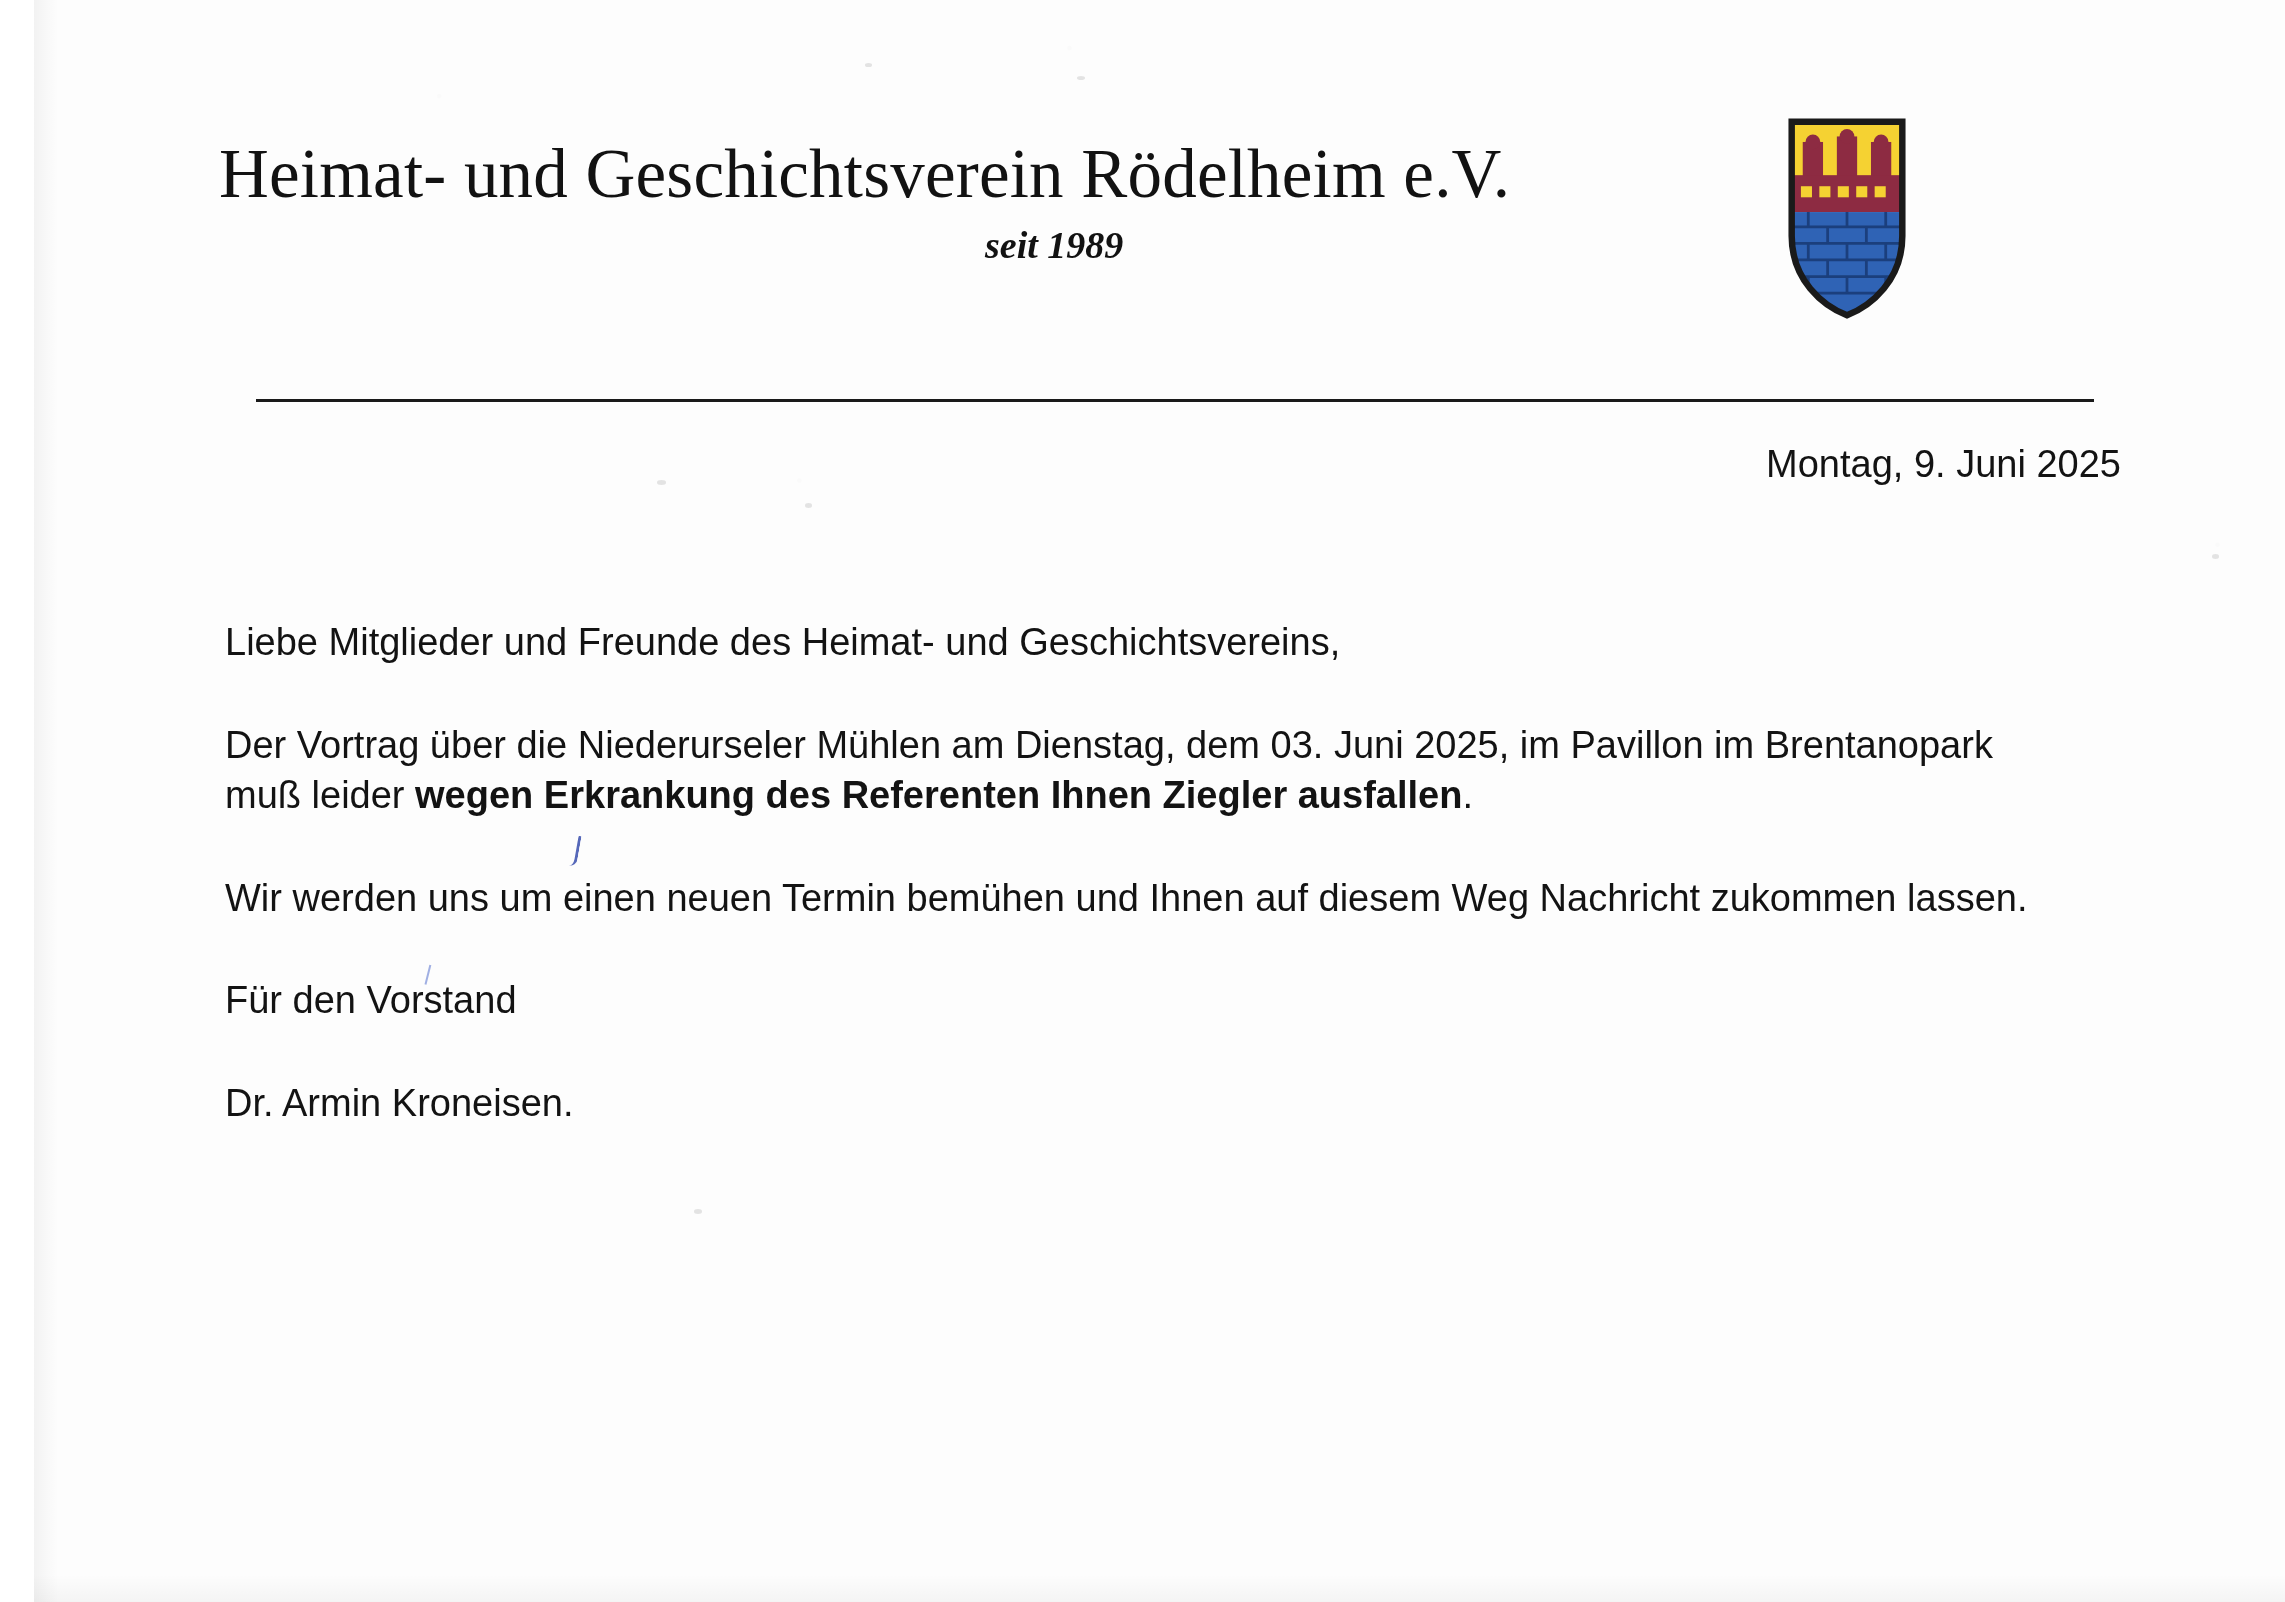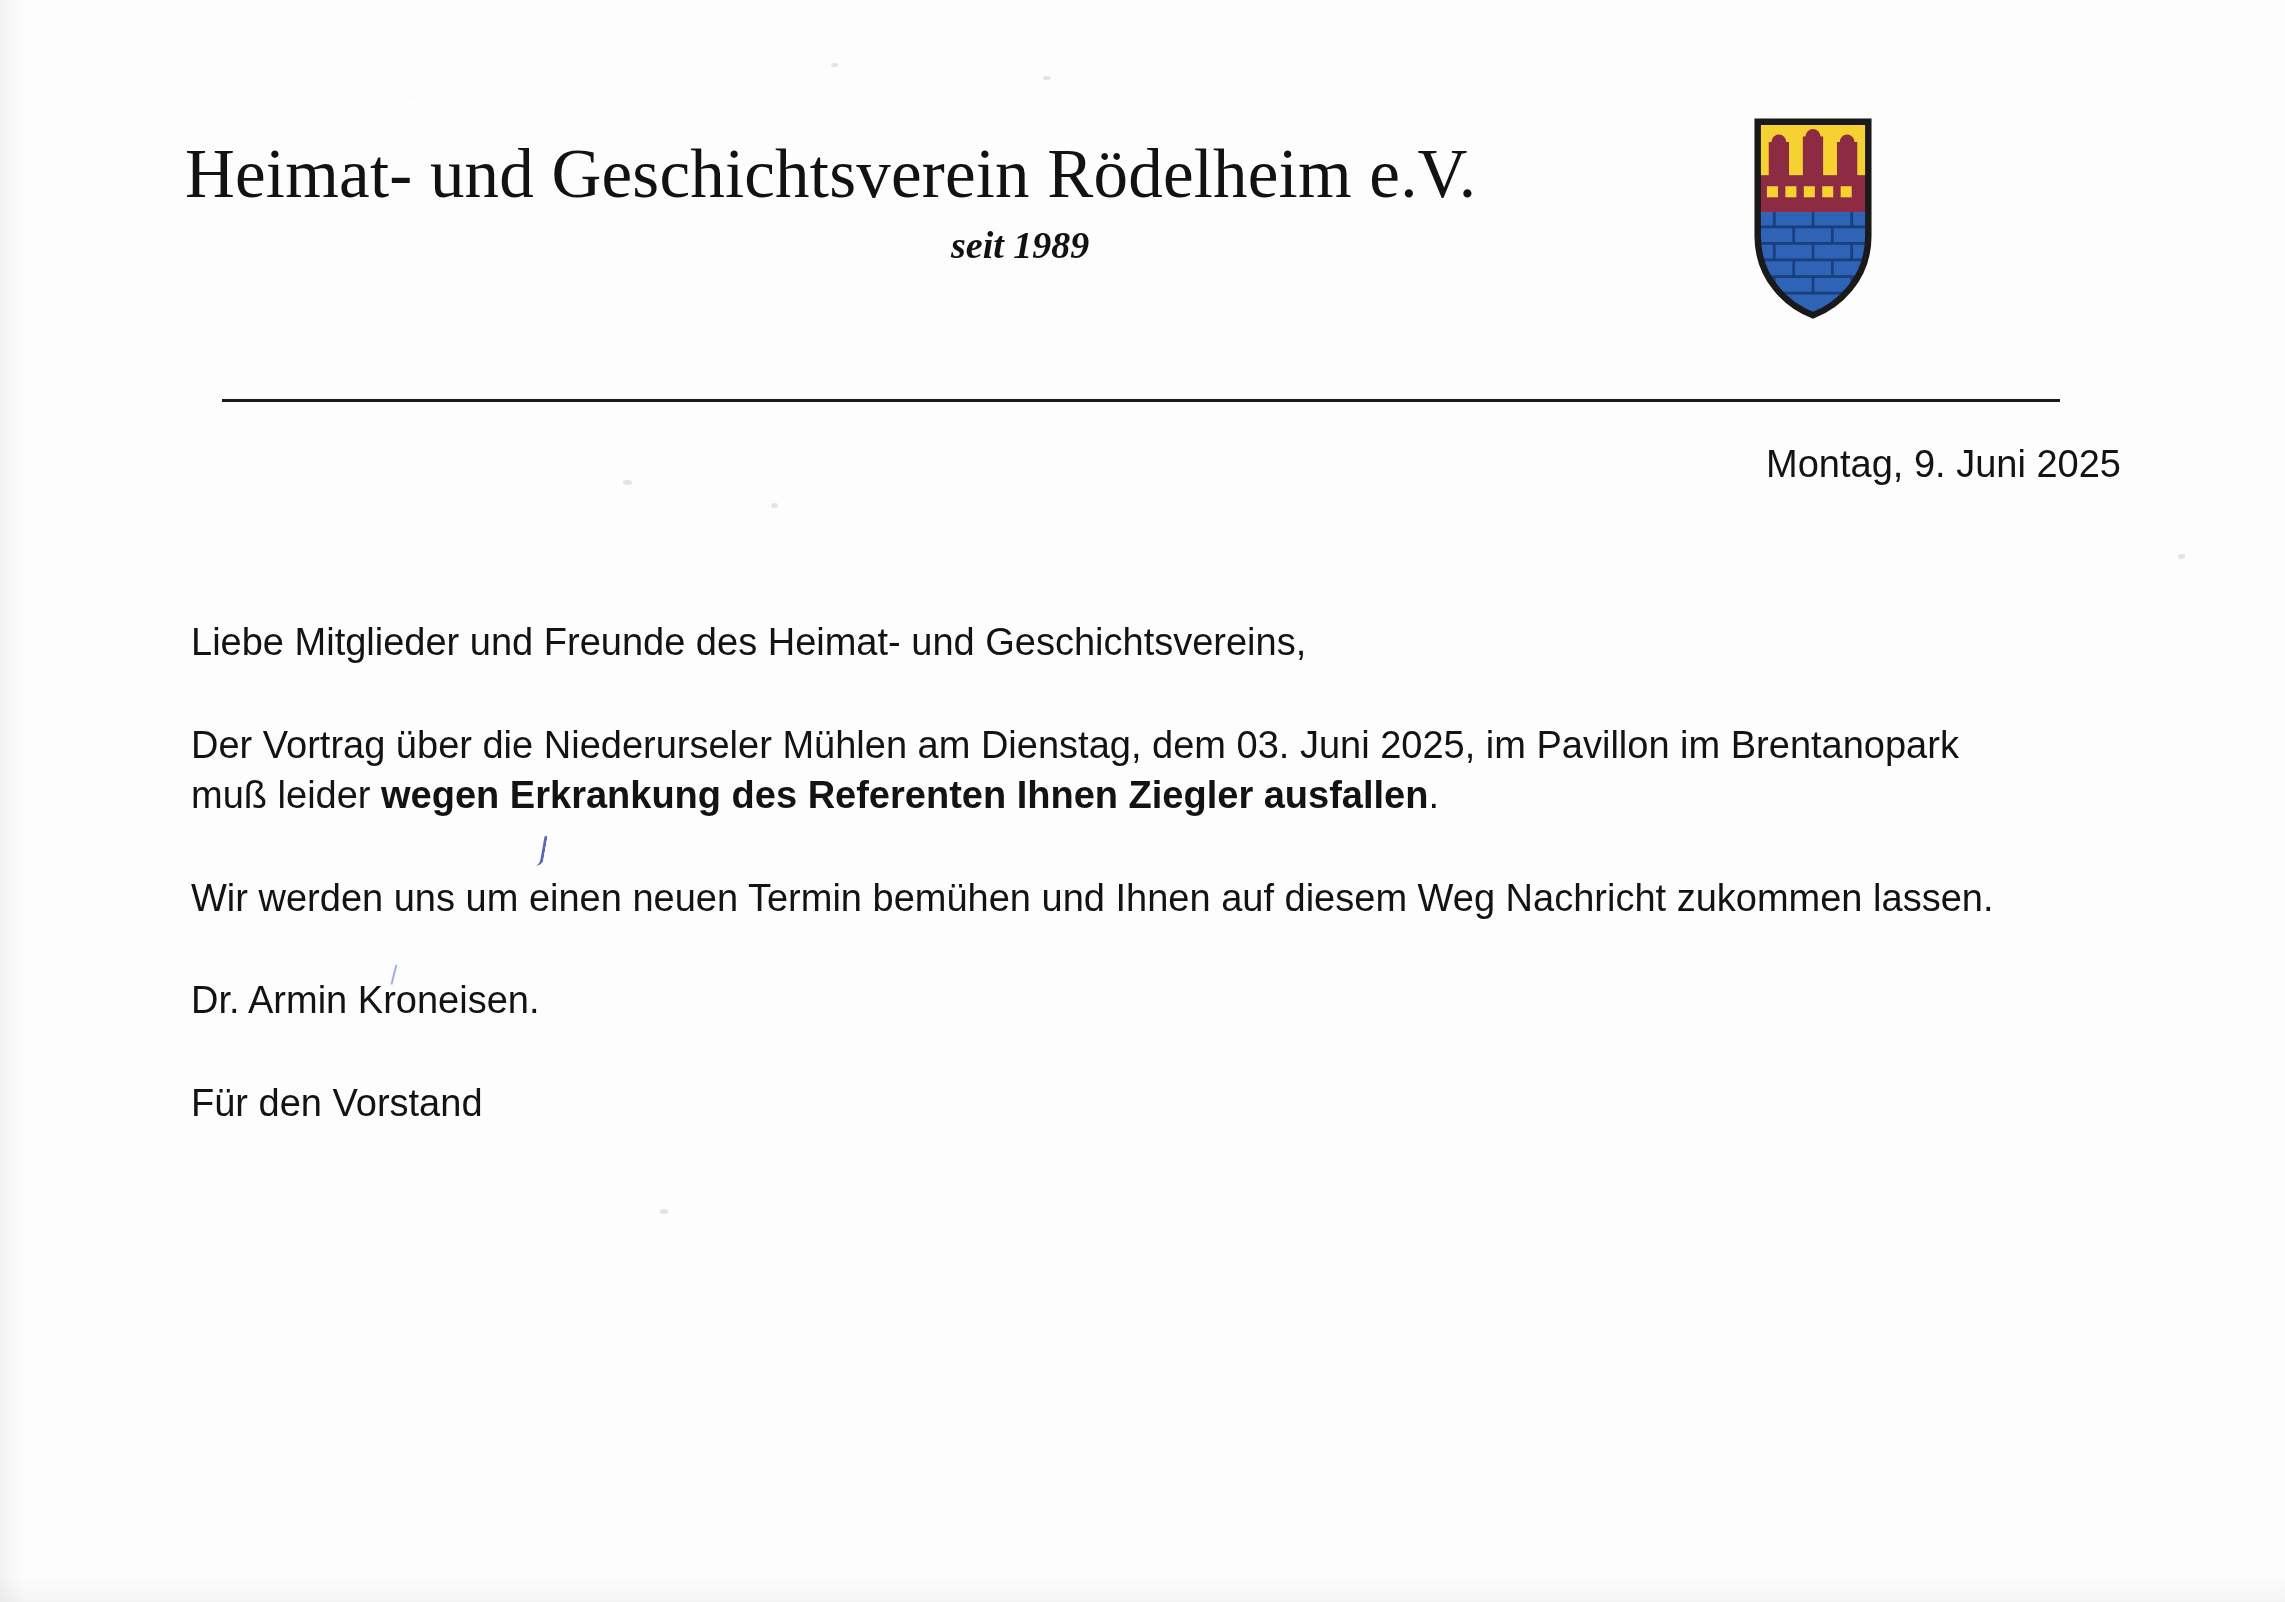--- a/index.html
+++ b/index.html
@@ -21,20 +21,21 @@
   
   .sheet {
     position: absolute;
     inset: 0;
     background: #fdfdfd;
     background-image:
       radial-gradient(circle at 18% 6%, rgba(0,0,0,0.012) 0 1.8px, rgba(0,0,0,0) 2.8px),
       radial-gradient(circle at 46% 3%, rgba(0,0,0,0.012) 0 1.8px, rgba(0,0,0,0) 2.8px),
       radial-gradient(circle at 34% 30%, rgba(0,0,0,0.012) 0 1.8px, rgba(0,0,0,0) 2.8px),
       radial-gradient(circle at 97% 34%, rgba(0,0,0,0.012) 0 1.8px, rgba(0,0,0,0) 2.8px);
+    margin-left: 34px;
   }
   
   .scan-edge-left {
     position: absolute;
     left: 0; top: 0; bottom: 0;
     width: 24px;
     background: linear-gradient(to right, rgba(0,0,0,0.045), rgba(0,0,0,0));
     pointer-events: none;
   }
   .scan-edge-bottom {
@@ -223,22 +224,22 @@
 
   <div class="letter-date">Montag, 9. Juni 2025</div>
 
   <main class="letter-body">
     <p class="para">Liebe Mitglieder und Freunde des Heimat- und Geschichtsvereins,</p>
 
     <p class="para"><span>Der Vortrag über die Niederurseler Mühlen am Dienstag, dem 03. Juni 2025, im Pavillon im Brentanopark muß leider </span><b>wegen Erkrankung des Referenten Ihnen Ziegler ausfallen</b><span>.</span></p>
 
     <p class="para">Wir werden uns um einen neuen Termin bemühen und Ihnen auf diesem Weg Nachricht zukommen lassen.</p>
 
+    <p class="para">Für den Vorstand</p>
+
     <p class="para">Dr. Armin Kroneisen.</p>
-
-    <p class="para">Für den Vorstand</p>
   </main>
 
   <div class="pen-mark-1"></div>
   <div class="pen-mark-2"></div>
 
 </div>
 
 
 </body></html>

